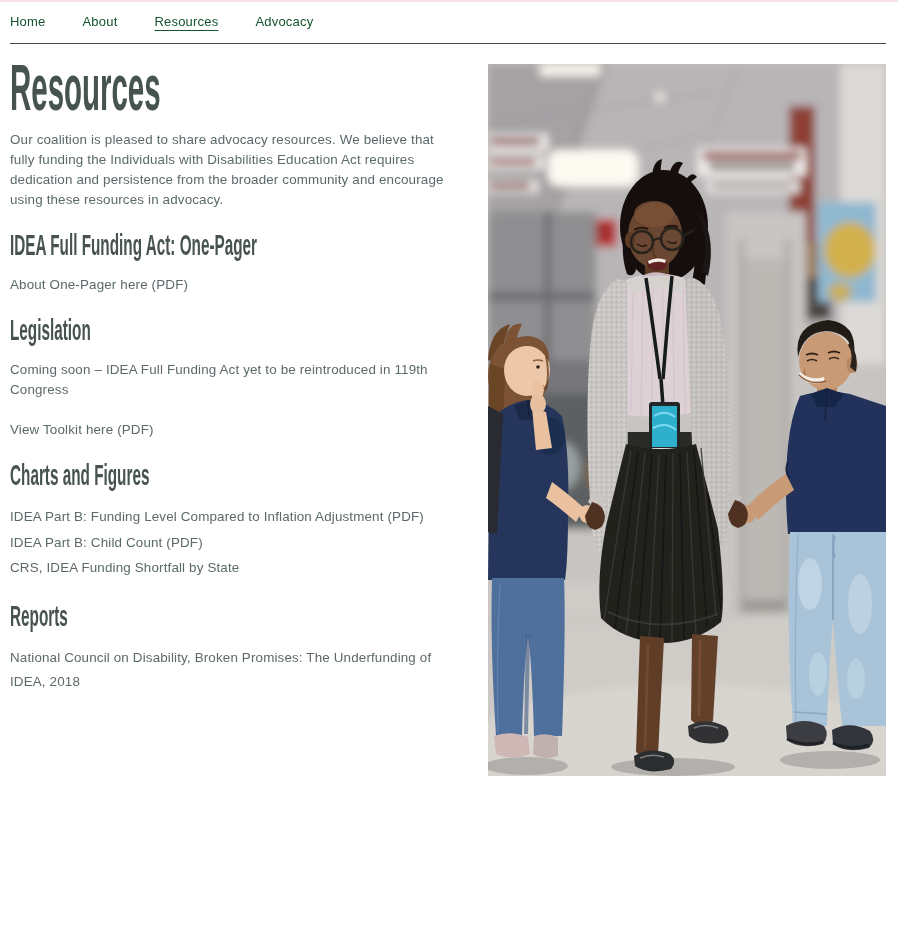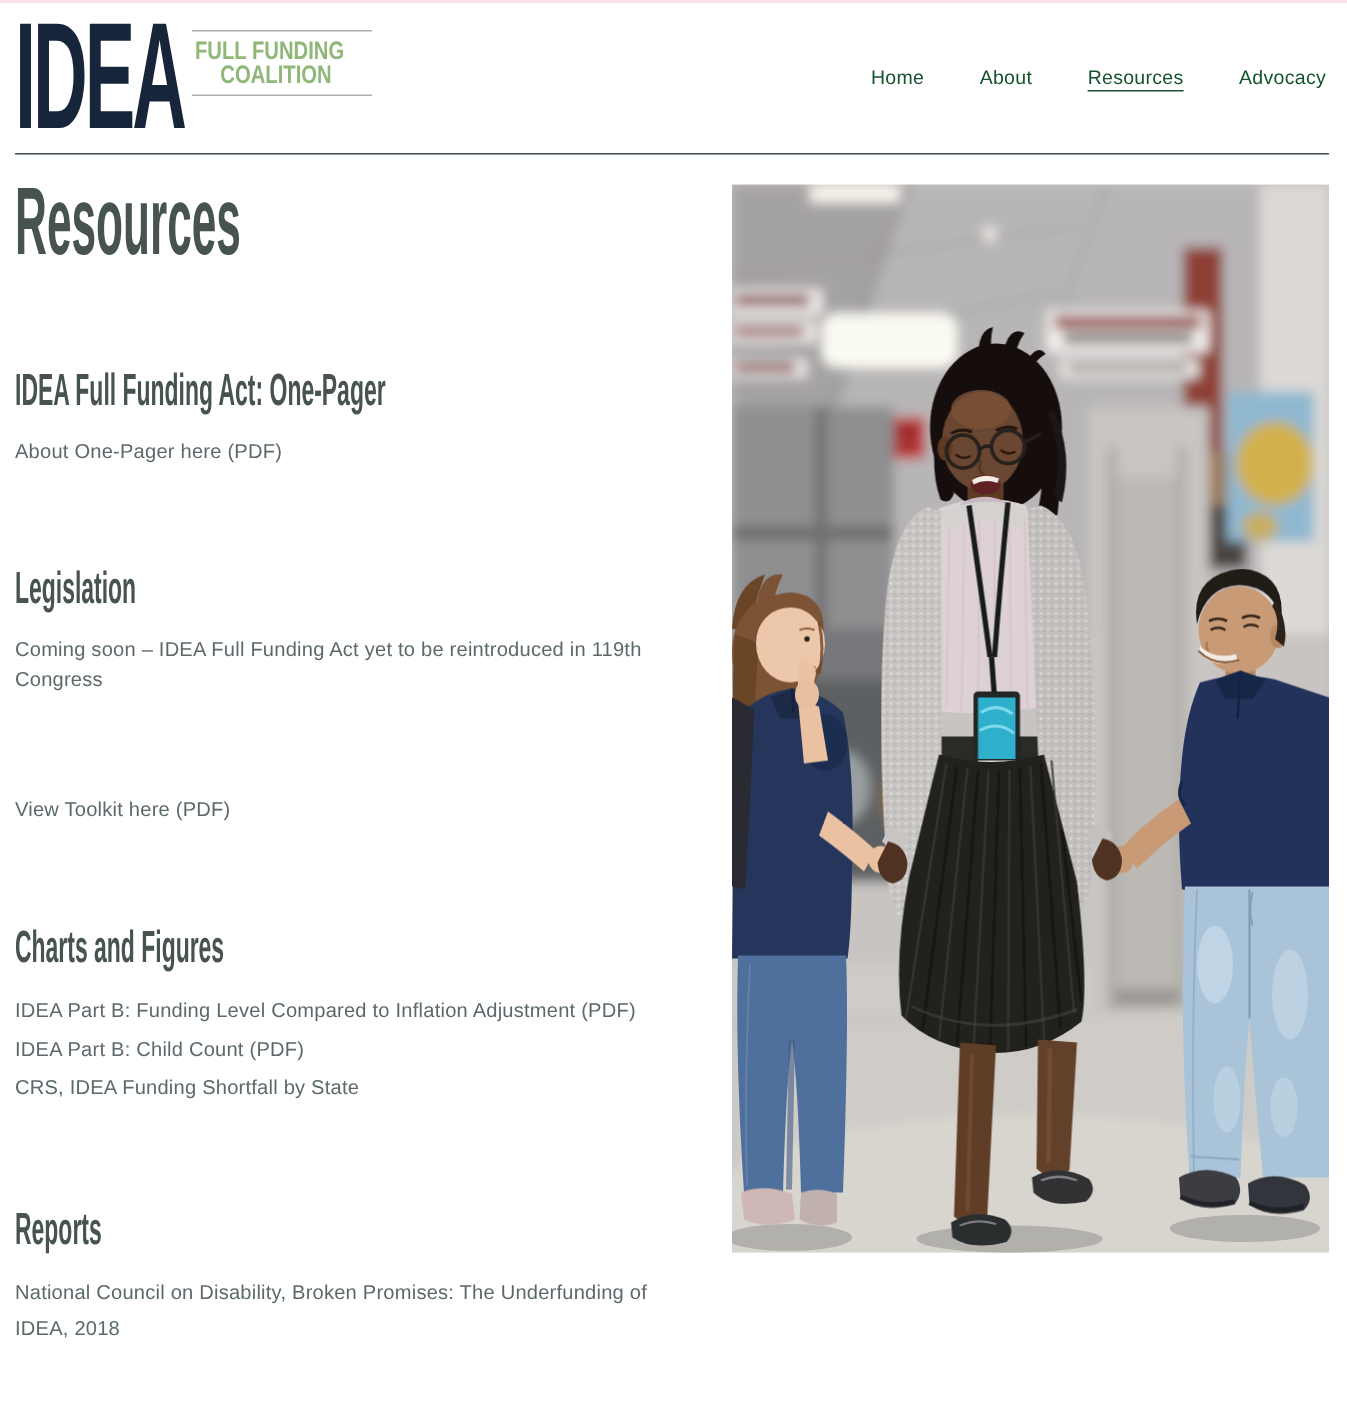--- a/index.html
+++ b/index.html
@@ -30,52 +30,46 @@
   .right-col{width:398px;flex:0 0 398px;margin:20px 0 0 0;}
   .right-col svg{display:block;}
   
   h1,h2{font-weight:bold;color:#47534f;margin:0;line-height:1;}
   h1{font-size:64px;margin:12px 0 10px 0;}
   h2{font-size:30px;}
   .squish1{display:inline-block;transform:scaleX(0.46);transform-origin:0 60%;white-space:nowrap;}
   .squish2{display:inline-block;transform:scaleX(0.51);transform-origin:0 60%;white-space:nowrap;}
   p{margin:0;font-size:13.4px;line-height:20px;letter-spacing:.15px;color:#5c696a;}
   .intro{margin:4px 0 0 0;}
-  .section{margin-top:67px;}
+  .section{margin-top:20px;}
   .section h2{margin-bottom:15px;}
   .rlink{color:#5c696a;text-underline-offset:2.5px;
          text-decoration-thickness:1px;cursor:pointer;}
   .res-links a{display:table;font-size:13.4px;line-height:24.5px;letter-spacing:.15px;margin-bottom:1px;}
   .reports p{line-height:24px;margin-bottom:1px;}
 </style>
 </head>
 <body>
 
 <div class="top-accent"></div>
 <div class="page">
 
   <header>
-    <a class="logo">
-      <span class="logo-idea"><span class="squish-logo">IDEA</span></span>
-      <span class="logo-sub">
-        <span class="logo-sub-line l1">FULL FUNDING</span>
-        <span class="logo-sub-line l2">COALITION</span>
-      </span>
-    </a>
     <nav>
       <a>Home</a>
       <a>About</a>
       <a class="active">Resources</a>
       <a>Advocacy</a>
     </nav>
   </header>
 
   <main>
     <div class="left-col">
       <h1><span class="squish1">Resources</span></h1>
+      <p class="intro">Our coalition is pleased to share advocacy resources. We believe that fully funding the Individuals with Disabilities Education Act requires dedication and persistence from the broader community and encourage using these resources in advocacy.</p>
 
       <div class="section">
         <h2><span class="squish2">IDEA Full Funding Act: One-Pager</span></h2>
         <p><span>About One-Pager </span><a class="rlink">here</a><span> (PDF)</span></p>
       </div>
 
       <div class="section">
         <h2><span class="squish2">Legislation</span></h2>
         <p>Coming soon – IDEA Full Funding Act yet to be reintroduced in 119th Congress</p>
       </div>

